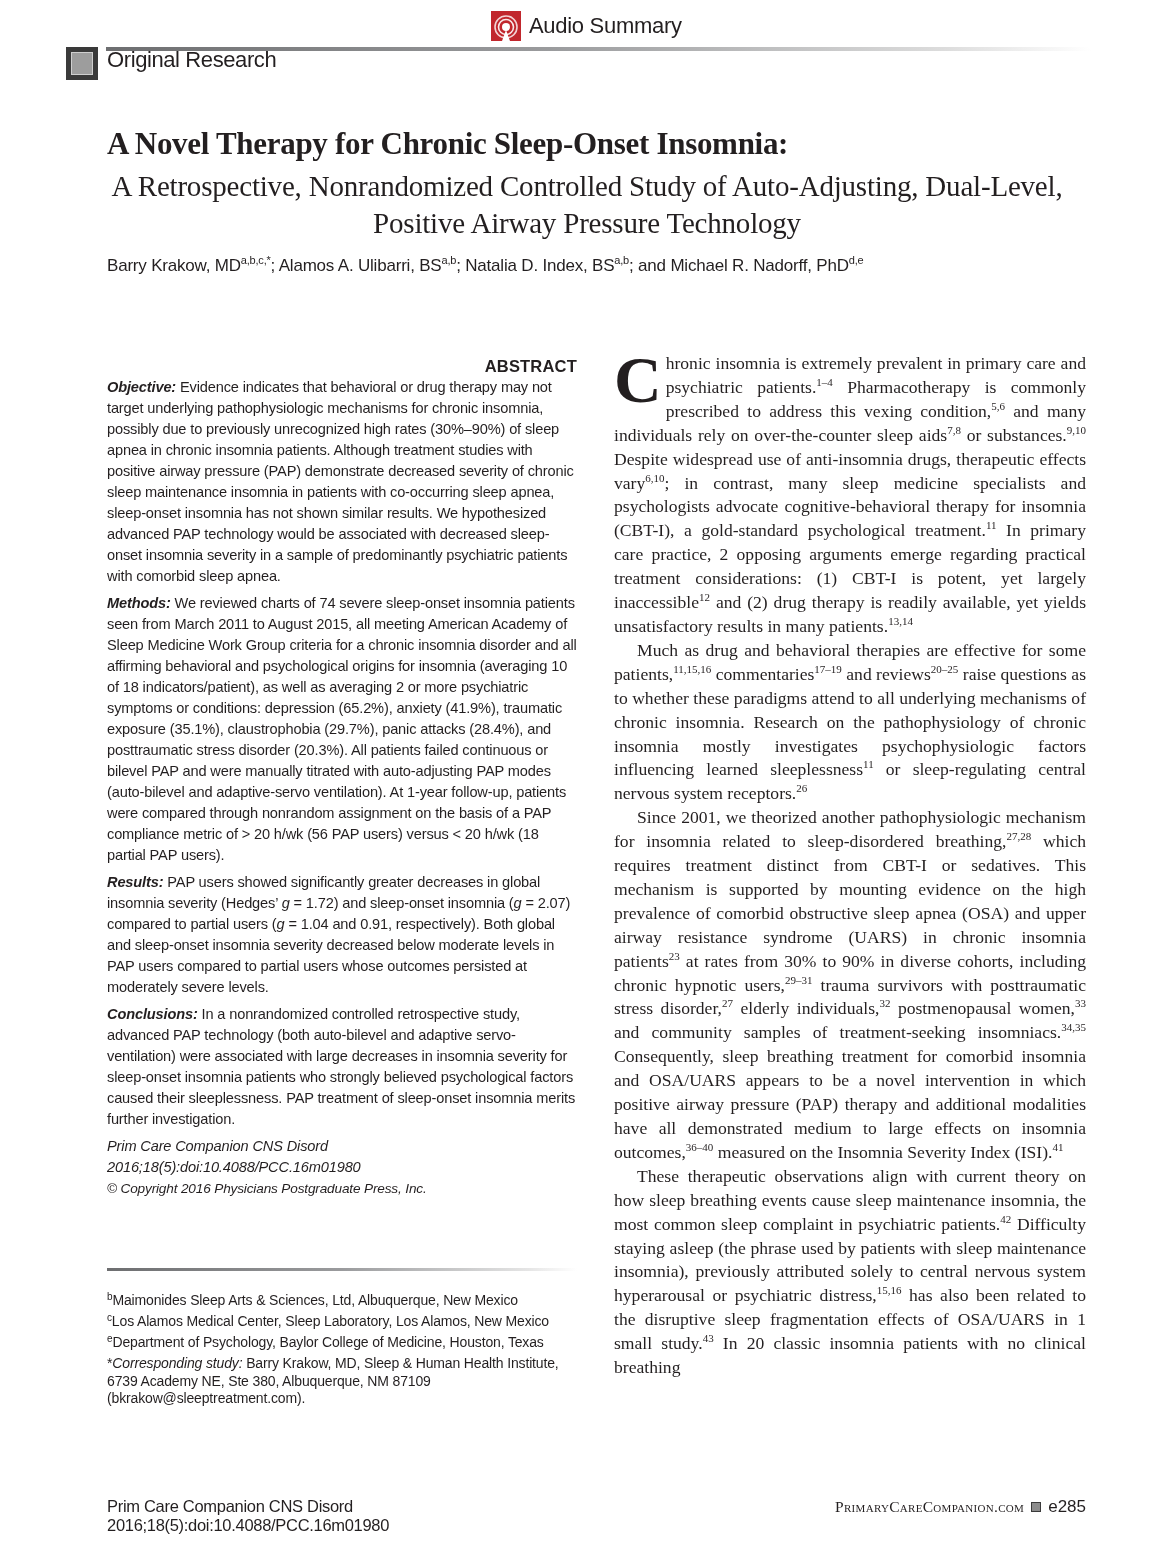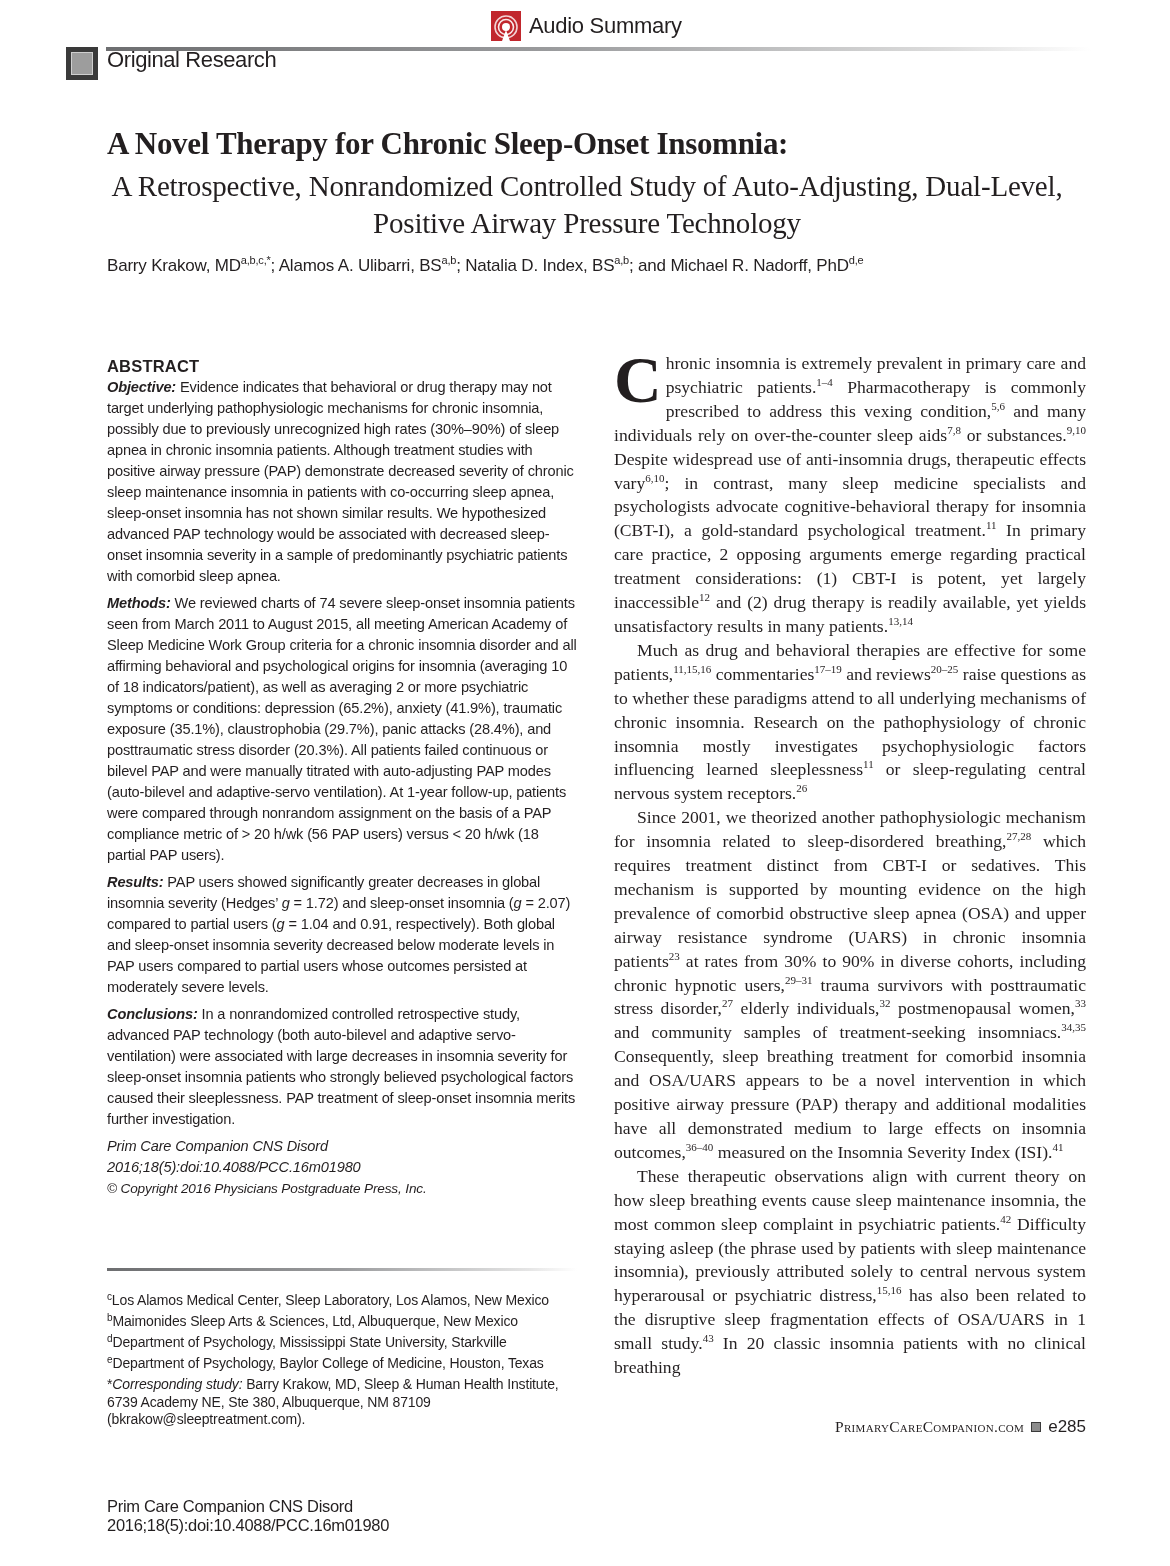--- a/index.html
+++ b/index.html
@@ -21,21 +21,21 @@
   .section-label { position: absolute; left: 107px; top: 47px; font-size: 22px; color: #231f20; letter-spacing: -0.4px; }
 
   
   .title-main { position: absolute; left: 107px; top: 126px; font-size: 31px; font-weight: bold; letter-spacing: -0.3px; color: #231f20; white-space: nowrap; }
   .title-sub { position: absolute; left: 107px; top: 168px; font-size: 29px; line-height: 37px; color: #231f20; width: 960px; letter-spacing: -0.2px; text-align: center; }
   .authors { position: absolute; left: 107px; top: 256px; font-size: 17px; color: #231f20; white-space: nowrap; letter-spacing: -0.2px; }
   .authors sup { font-size: 11px; vertical-align: 7px; line-height: 0; }
 
   
   .abstract { position: absolute; left: 107px; top: 355px; width: 470px; font-size: 14.6px; line-height: 21px; color: #231f20; letter-spacing: -0.15px; }
-  .abstract h2 { margin: 0 0 0 0; font-size: 16.5px; font-weight: bold; letter-spacing: 0.2px; line-height: 22px; }
+  .abstract h2 { margin: 0 0 0 0; font-size: 16.5px; font-weight: bold; letter-spacing: 0.2px; line-height: 22px; text-align: right; }
   .abstract p { margin: 0 0 6px 0; }
   .abstract .lab { font-weight: bold; font-style: italic; }
   .abstract .it { font-style: italic; }
   .cite { font-style: italic; font-size: 14.6px; line-height: 21px; margin-top: 2px; }
   .rule2 { position: absolute; left: 107px; top: 1268px; width: 470px; height: 3px;
     background: linear-gradient(to right, #6d6e70 0%, #9a9b9d 50%, #e6e6e6 90%, #ffffff 100%); }
   .affil { position: absolute; left: 107px; top: 1290px; width: 475px; font-size: 14px; line-height: 21px; color: #231f20; letter-spacing: -0.15px; }
   .affil .row { white-space: nowrap; }
   .affil sup { font-size: 10px; vertical-align: 5px; line-height: 0; }
   .affil .corr { line-height: 17.5px; margin-top: 2px; }
@@ -43,21 +43,21 @@
 
   
   .body-col { position: absolute; left: 614px; top: 352px; width: 472px; font-size: 17.6px; line-height: 23.9px; color: #231f20; text-align: justify; }
   .body-col p { margin: 0; text-indent: 23px; }
   .body-col p.first { text-indent: 0; }
   .body-col sup { font-size: 11px; vertical-align: 7px; line-height: 0; }
   .dropcap { float: left; font-size: 66px; line-height: 50px; font-weight: bold; margin: 3px 4px 0 0; padding: 0; height: 46px; }
 
   
   .foot-left { position: absolute; left: 107px; top: 1497px; font-size: 16.5px; line-height: 19px; color: #231f20; letter-spacing: -0.3px; }
-  .foot-right { position: absolute; right: 84px; top: 1417px; display: flex; align-items: center; gap: 7px; color: #231f20; }
+  .foot-right { position: absolute; right: 84px; top: 1497px; display: flex; align-items: center; gap: 7px; color: #231f20; }
   .site { font-size: 15.5px; font-variant: small-caps; letter-spacing: 0.3px; }
   .foot-sq { width: 10px; height: 10px; background: #8c8c8c; border: 1px solid #3a3a3a; box-sizing: border-box; }
   .pageno { font-size: 17px; }
 </style>
 </head>
 <body>
 
 <div class="audio sans">
   <div class="audio-icon">
     <svg width="30" height="30" viewBox="0 0 30 30">
@@ -89,23 +89,22 @@
   <div class="cite">
     <div>Prim Care Companion CNS Disord</div>
     <div>2016;18(5):doi:10.4088/PCC.16m01980</div>
     <div style="font-size:13.6px;">© Copyright 2016 Physicians Postgraduate Press, Inc.</div>
   </div>
 </div>
 
 <div class="rule2"></div>
 
 <div class="affil sans">
+  <div class="row"><sup>b</sup><span>Maimonides Sleep Arts &amp; Sciences, Ltd, Albuquerque, New Mexico</span></div>
   <div class="row"><sup>c</sup><span>Los Alamos Medical Center, Sleep Laboratory, Los Alamos, New Mexico</span></div>
-  <div class="row"><sup>b</sup><span>Maimonides Sleep Arts &amp; Sciences, Ltd, Albuquerque, New Mexico</span></div>
-  <div class="row"><sup>d</sup><span>Department of Psychology, Mississippi State University, Starkville</span></div>
   <div class="row"><sup>e</sup><span>Department of Psychology, Baylor College of Medicine, Houston, Texas</span></div>
   <div class="corr"><span>*</span><span class="it">Corresponding study:</span> <span>Barry Krakow, MD, Sleep &amp; Human Health Institute, 6739 Academy NE, Ste 380, Albuquerque, NM 87109 (bkrakow@sleeptreatment.com).</span></div>
 </div>
 
 <div class="body-col serif" id="body-col">
     <p class="first"><span class="dropcap">C</span>hronic insomnia is extremely prevalent in primary care and psychiatric patients.<sup>1–4</sup> Pharmacotherapy is commonly prescribed to address this vexing condition,<sup>5,6</sup> and many individuals rely on over-the-counter sleep aids<sup>7,8</sup> or substances.<sup>9,10</sup> Despite widespread use of anti-insomnia drugs, therapeutic effects vary<sup>6,10</sup>; in contrast, many sleep medicine specialists and psychologists advocate cognitive-behavioral therapy for insomnia (CBT-I), a gold-standard psychological treatment.<sup>11</sup> In primary care practice, 2 opposing arguments emerge regarding practical treatment considerations: (1) CBT-I is potent, yet largely inaccessible<sup>12</sup> and (2) drug therapy is readily available, yet yields unsatisfactory results in many patients.<sup>13,14</sup></p>
     <p>Much as drug and behavioral therapies are effective for some patients,<sup>11,15,16</sup> commentaries<sup>17–19</sup> and reviews<sup>20–25</sup> raise questions as to whether these paradigms attend to all underlying mechanisms of chronic insomnia. Research on the pathophysiology of chronic insomnia mostly investigates psychophysiologic factors influencing learned sleeplessness<sup>11</sup> or sleep-regulating central nervous system receptors.<sup>26</sup></p>
     <p>Since 2001, we theorized another pathophysiologic mechanism for insomnia related to sleep-disordered breathing,<sup>27,28</sup> which requires treatment distinct from CBT-I or sedatives. This mechanism is supported by mounting evidence on the high prevalence of comorbid obstructive sleep apnea (OSA) and upper airway resistance syndrome (UARS) in chronic insomnia patients<sup>23</sup> at rates from 30% to 90% in diverse cohorts, including chronic hypnotic users,<sup>29–31</sup> trauma survivors with posttraumatic stress disorder,<sup>27</sup> elderly individuals,<sup>32</sup> postmenopausal women,<sup>33</sup> and community samples of treatment-seeking insomniacs.<sup>34,35</sup> Consequently, sleep breathing treatment for comorbid insomnia and OSA/UARS appears to be a novel intervention in which positive airway pressure (PAP) therapy and additional modalities have all demonstrated medium to large effects on insomnia outcomes,<sup>36–40</sup> measured on the Insomnia Severity Index (ISI).<sup>41</sup></p>
     <p>These therapeutic observations align with current theory on how sleep breathing events cause sleep maintenance insomnia, the most common sleep complaint in psychiatric patients.<sup>42</sup> Difficulty staying asleep (the phrase used by patients with sleep maintenance insomnia), previously attributed solely to central nervous system hyperarousal or psychiatric distress,<sup>15,16</sup> has also been related to the disruptive sleep fragmentation effects of OSA/UARS in 1 small study.<sup>43</sup> In 20 classic insomnia patients with no clinical breathing</p>
   </div>

